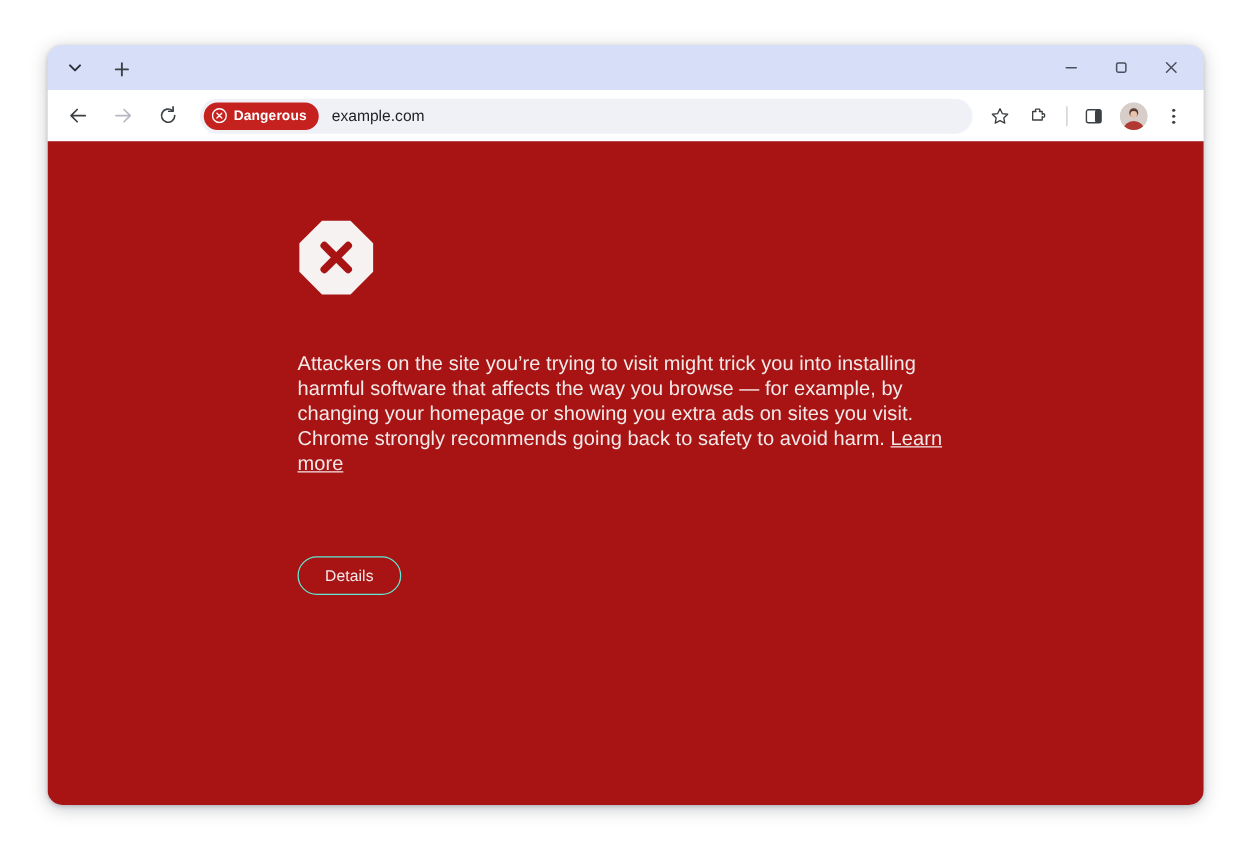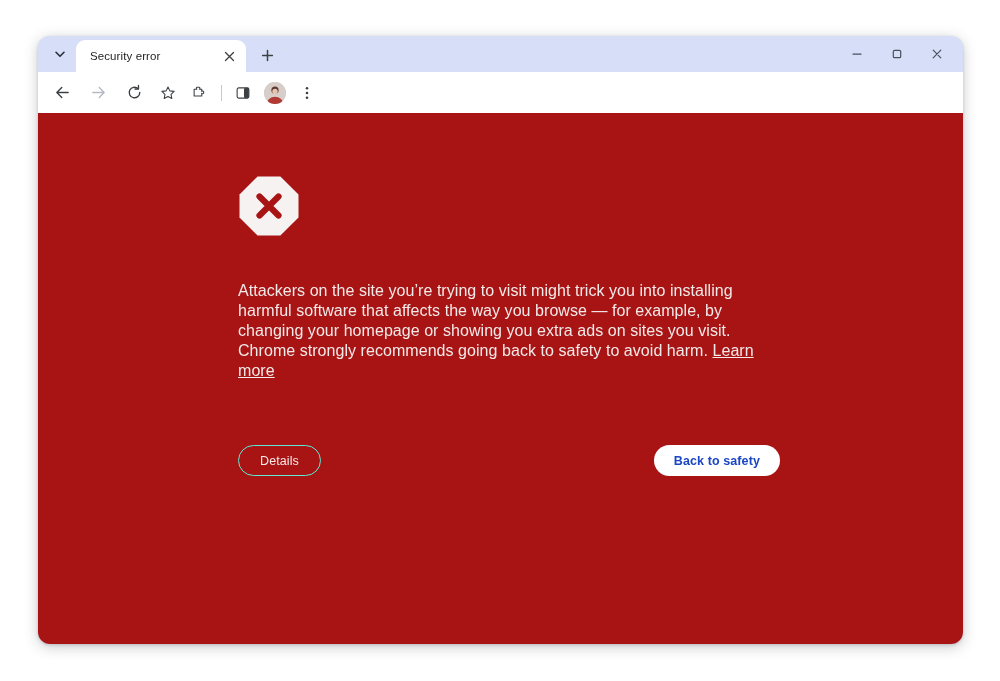--- a/index.html
+++ b/index.html
@@ -247,28 +247,20 @@
 <div class="window">
 
   <div class="tabstrip">
 
     <div class="tabsearch">
       <svg width="12" height="12" viewBox="0 0 12 12">
         <path d="M2 4.3 L6 8.3 L10 4.3" fill="none" stroke="#2b2f3a" stroke-width="1.6" stroke-linecap="round" stroke-linejoin="round"></path>
       </svg>
     </div>
 
-    <div class="tab">
-      <span class="tab-title">Security error</span>
-      <span class="tab-close">
-        <svg width="11" height="11" viewBox="0 0 11 11">
-          <path d="M1.5 1.5 L9.5 9.5 M9.5 1.5 L1.5 9.5" stroke="#3c4043" stroke-width="1.3" stroke-linecap="round"></path>
-        </svg>
-      </span>
-    </div>
 
     <div class="newtab">
       <svg width="13" height="13" viewBox="0 0 13 13">
         <path d="M6.5 1.6 V11.4 M1.6 6.5 H11.4" stroke="#3c4043" stroke-width="1.5" stroke-linecap="round"></path>
       </svg>
     </div>
 
     <div class="wincontrols">
       <div class="winbtn">
         <svg width="12" height="12" viewBox="0 0 12 12">
@@ -302,20 +294,30 @@
       </svg>
     </div>
 
     <div class="navbtn">
       <svg width="17" height="17" viewBox="0 0 18 18">
         <path d="M14.6 9 A5.6 5.6 0 1 1 12.7 4.8" fill="none" stroke="#3c4043" stroke-width="1.45" stroke-linecap="round"></path>
         <path d="M13.2 1.6 V5.3 H9.5" fill="none" stroke="#3c4043" stroke-width="1.45" stroke-linecap="round" stroke-linejoin="round"></path>
       </svg>
     </div>
 
+    <div class="omnibox">
+      <div class="danger-chip">
+        <svg width="13" height="13" viewBox="0 0 14 14">
+          <circle cx="7" cy="7" r="5.9" fill="none" stroke="#ffffff" stroke-width="1.15"></circle>
+          <path d="M4.9 4.9 L9.1 9.1 M9.1 4.9 L4.9 9.1" stroke="#ffffff" stroke-width="1.15" stroke-linecap="round"></path>
+        </svg>
+        <span class="label">Dangerous</span>
+      </div>
+      <span class="omni-url">example.com</span>
+    </div>
 
     <div class="tbicon">
       <svg width="16" height="16" viewBox="0 0 18 18">
         <path d="M9 2.2 L11.1 6.6 L15.9 7.2 L12.4 10.5 L13.3 15.2 L9 12.9 L4.7 15.2 L5.6 10.5 L2.1 7.2 L6.9 6.6 Z" fill="none" stroke="#3c4043" stroke-width="1.2" stroke-linejoin="round"></path>
       </svg>
     </div>
 
     <div class="tbicon">
       <svg width="16" height="16" viewBox="0 0 18 18">
         <path d="M6.4 2.6 h2.0 a1.3 1.3 0 0 1 0 2.1 h2.6 v2.6 a1.3 1.3 0 0 1 2.1 0 v2.0 a1.3 1.3 0 0 1 -2.1 0 v3.1 h-8.6 v-7.7 h3.0 a1.3 1.3 0 0 1 0 -2.1 z" fill="none" stroke="#3c4043" stroke-width="1.2" stroke-linejoin="round"></path>
@@ -361,16 +363,15 @@
           <path d="M21.5 21.5 L40.5 40.5 M40.5 21.5 L21.5 40.5" stroke="#a81414" stroke-width="6.2" stroke-linecap="round"></path>
         </svg>
       </div>
 
 
       <p class="body-text"><span>Attackers on the site you’re trying to visit might trick you into installing harmful software that affects the way you browse — for example, by changing your homepage or showing you extra ads on sites you visit. Chrome strongly recommends going back to safety to avoid harm. </span><span class="learn-more">Learn more</span></p>
     </div>
 
     <div class="btnrow">
       <button class="btn-details">Details</button>
-      <button class="btn-safety">Back to safety</button>
     </div>
   </div>
 </div>
 
 </body></html>

